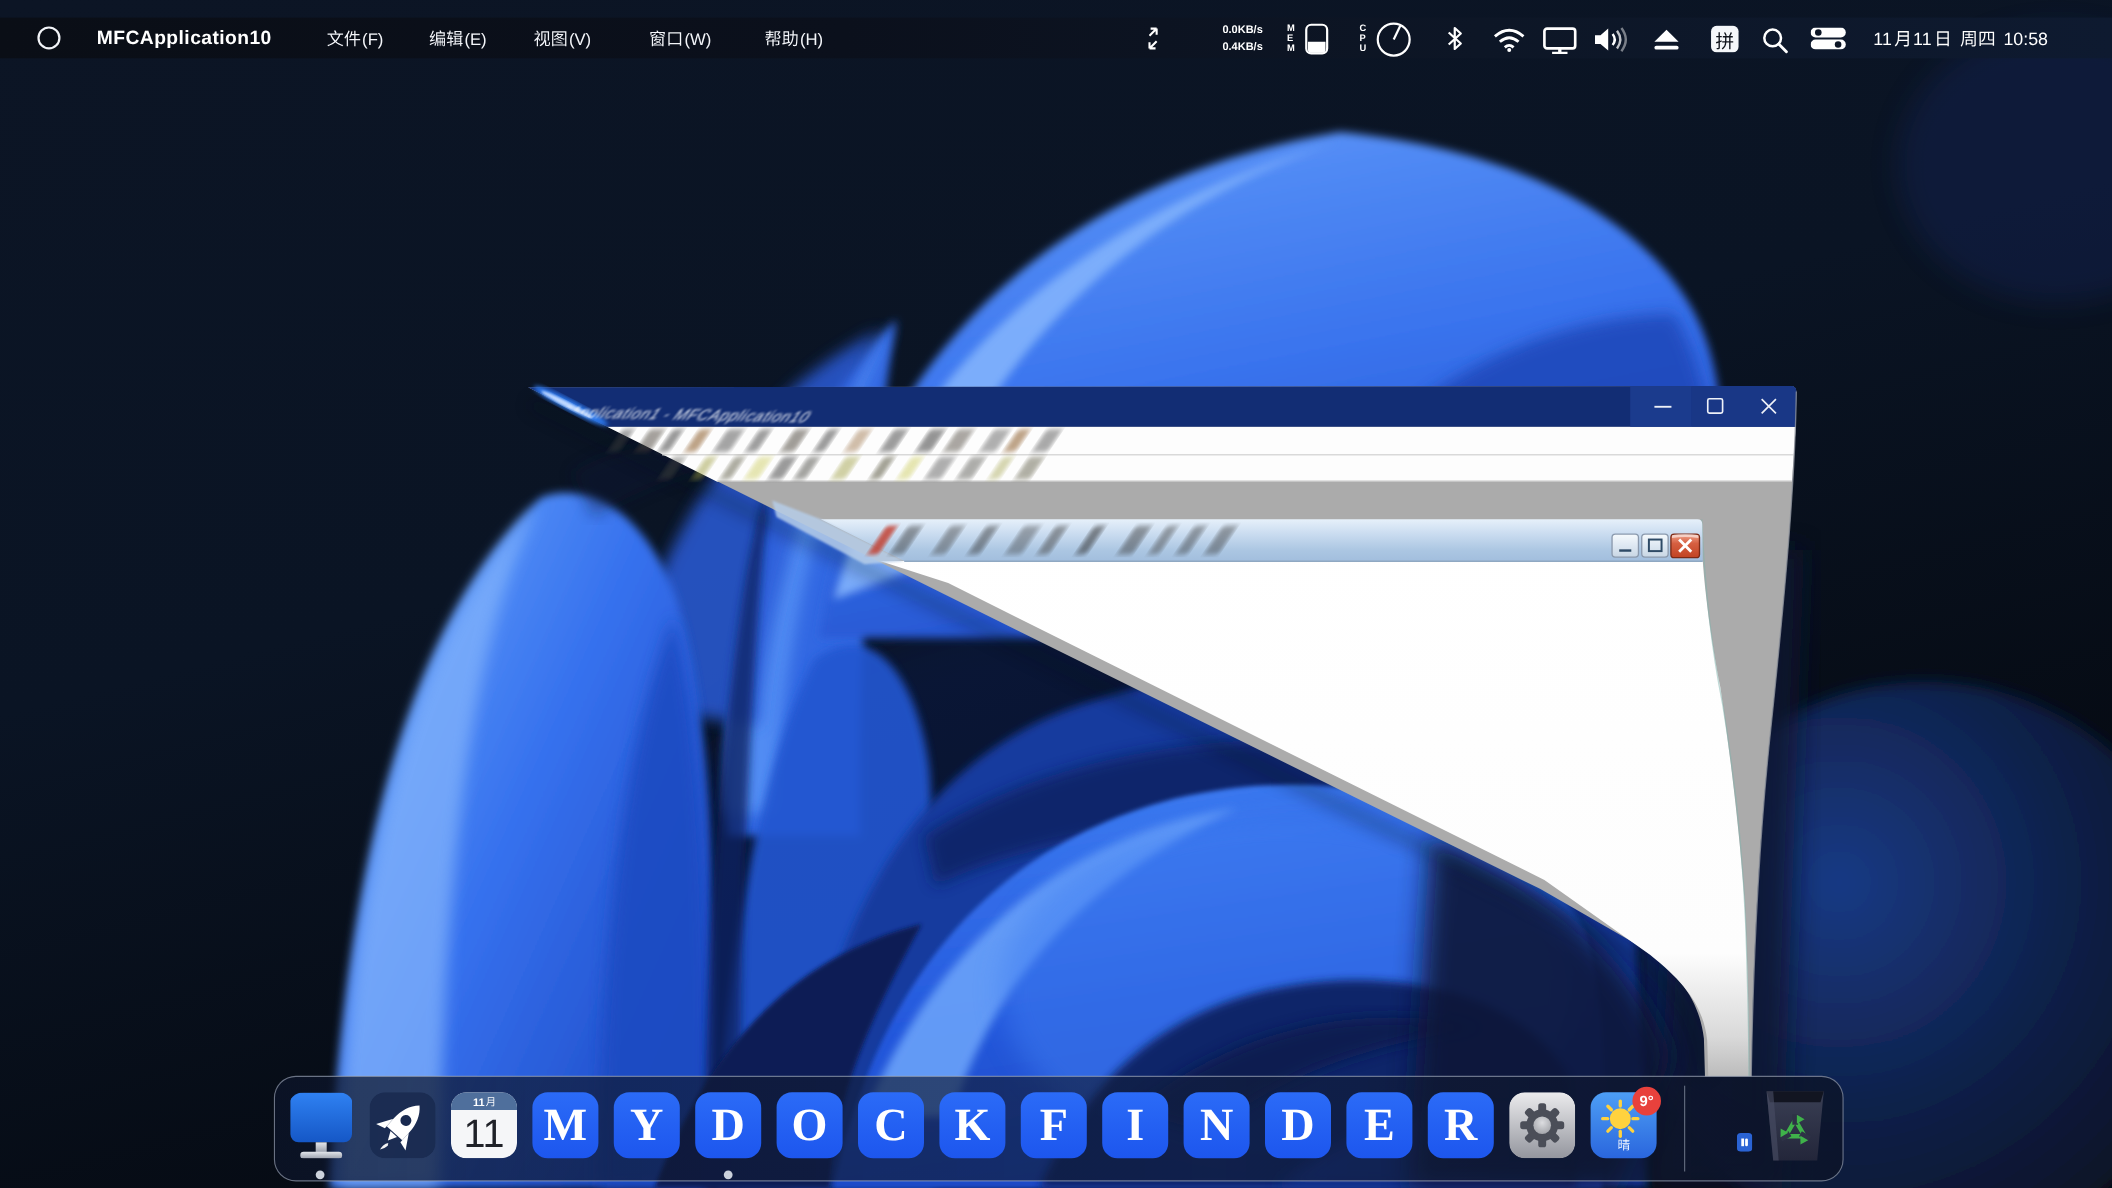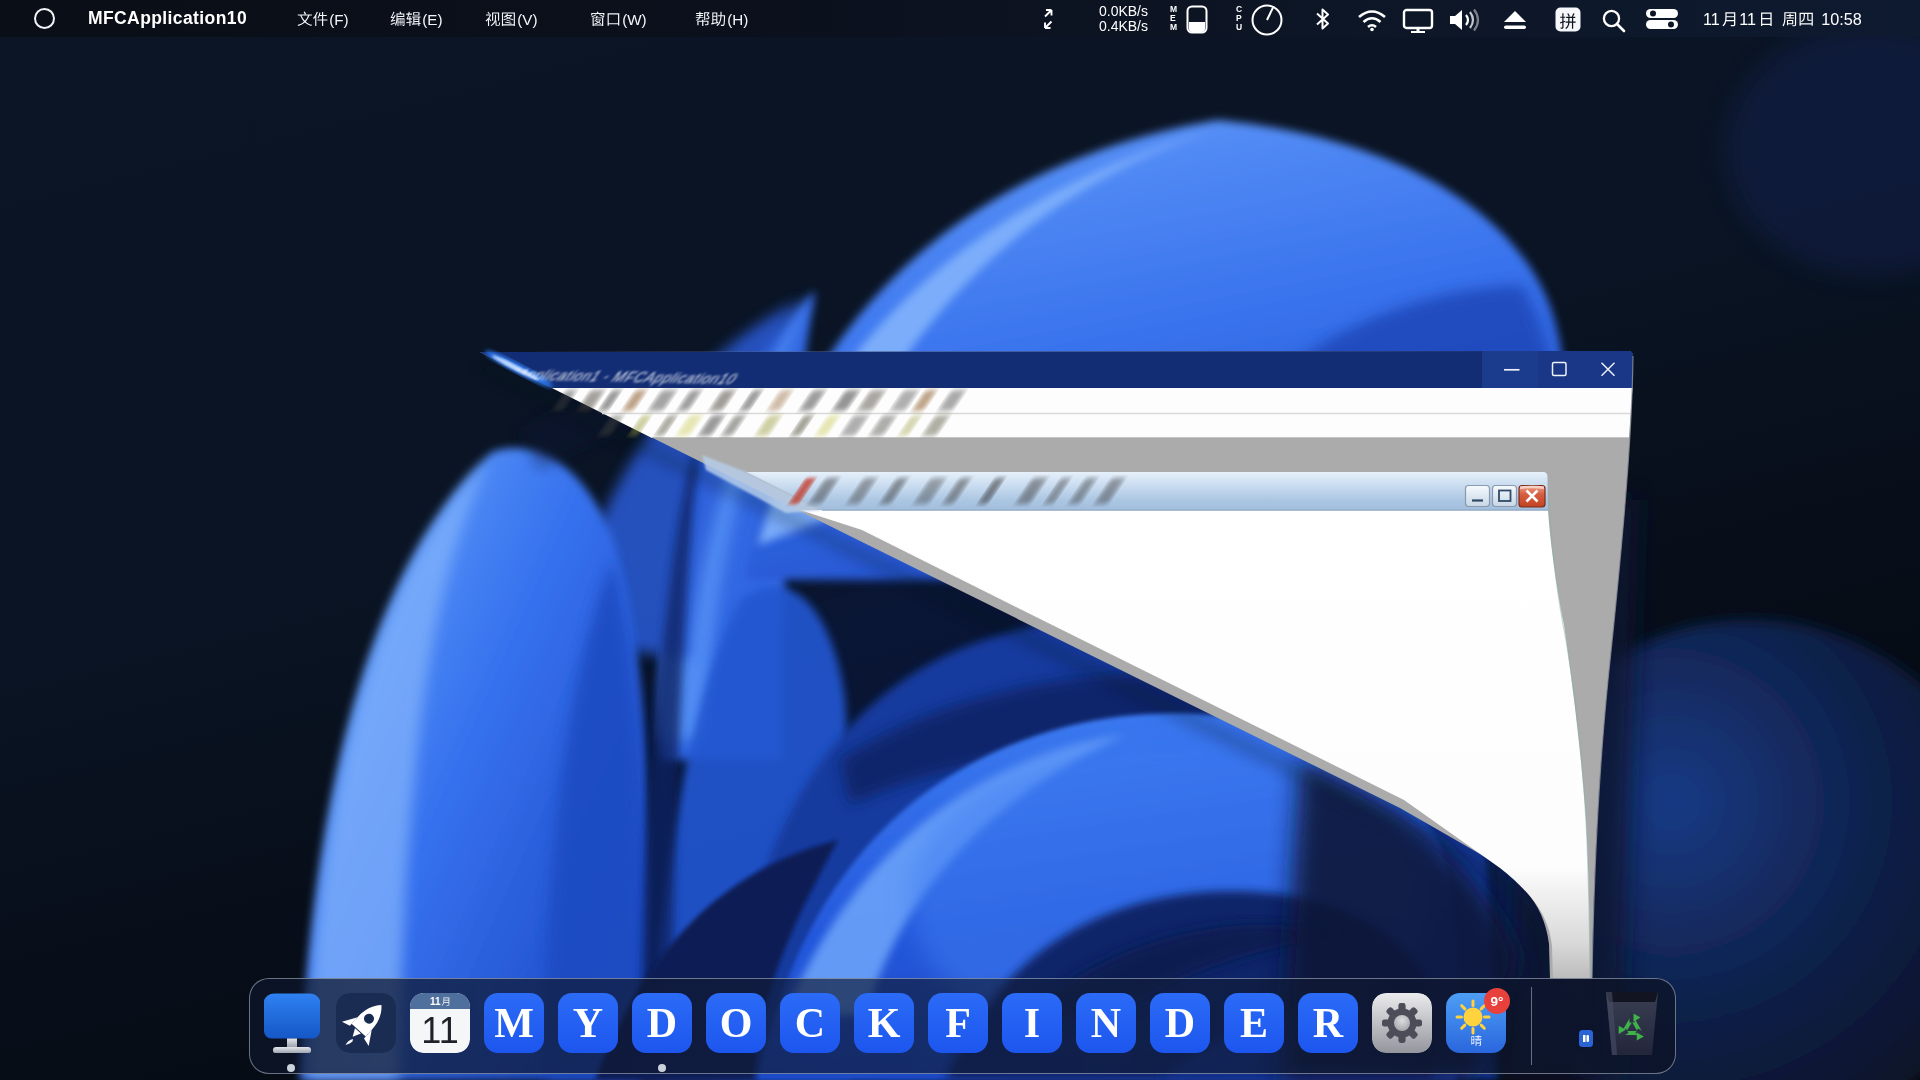--- a/index.html
+++ b/index.html
@@ -1,18 +1,18 @@
 <!DOCTYPE html>
 <html><head><meta charset="utf-8"><title>desktop</title>
 <style>
 *{margin:0;padding:0;box-sizing:border-box}
 html,body{width:1920px;height:1080px;overflow:hidden;background:#060a14;font-family:"Liberation Sans",sans-serif}
 #stage{position:relative;width:1920px;height:1080px}
 #wp,#win{position:absolute;left:0;top:0}
-#menubar{position:absolute;left:0;top:0;width:1920px;height:37px;
+#menubar{position:absolute;left:0;top:16px;width:1920px;height:37px;
  background:linear-gradient(90deg,#0a0e16 0%,#0b101c 40%,#0d1626 70%,#0e1a30 100%);
  color:#fff;display:flex;align-items:center}
 #dock{position:absolute;left:249px;top:978px;width:1427px;height:96px;border-radius:20px;
  background:linear-gradient(90deg,rgba(13,21,42,.74),rgba(16,26,52,.68) 30%,rgba(18,30,60,.64) 60%,rgba(12,19,38,.76));
  border:1px solid rgba(185,195,212,.55)}
 .di{position:absolute;top:14px;width:60px;height:60px;border-radius:14px}
 .tile{background:linear-gradient(180deg,#2b6bf7,#1d56ee);display:flex;align-items:center;justify-content:center;
  font-family:"Liberation Serif",serif;font-weight:bold;font-size:42px;color:#fff;line-height:1}
 .dot{position:absolute;width:8px;height:8px;border-radius:50%;background:#ccd2dc;top:1064px}
 </style></head>
@@ -347,21 +347,21 @@
       </svg>
       <svg style="position:absolute;left:695px;top:0" width="64" height="37">
         <use href="#g帮" transform="translate(0,24.8) scale(0.0156,-0.0156)" fill="#f4f6fa"></use>
         <use href="#g助" transform="translate(15.6,24.8) scale(0.0156,-0.0156)" fill="#f4f6fa"></use>
         <text x="32.2" y="24.8" font-size="15.2" fill="#f4f6fa">(H)</text>
       </svg>
       <svg style="position:absolute;left:1036px;top:6px" width="24" height="26">
       <path d="M9,10.5 L15.5,4 M15.5,4 L15.5,9.5 M15.5,4 L10,4" stroke="#fff" stroke-width="1.9" fill="none"></path>
       <path d="M15.5,15.5 L9,22 M9,22 L9,16.5 M9,22 L14.5,22" stroke="#fff" stroke-width="1.9" fill="none"></path>
       </svg>
-      <div style="position:absolute;left:1062px;top:3.5px;width:86px;text-align:right;font-size:14px;font-weight:normal;color:#fff;line-height:15.5px">0.0KB/s<br>0.4KB/s</div>
+      <div style="position:absolute;left:1062px;top:3.5px;width:86px;text-align:right;font-size:10px;font-weight:bold;color:#fff;line-height:15.5px">0.0KB/s<br>0.4KB/s</div>
       <div style="position:absolute;left:1170px;top:5px;font-size:8.5px;font-weight:bold;color:#fff;line-height:9px;letter-spacing:0">M<br>E<br>M</div>
       <svg style="position:absolute;left:1186px;top:5px" width="23" height="29">
       <rect x="1.5" y="1.5" width="19" height="26" rx="4.5" fill="none" stroke="#fff" stroke-width="2"></rect>
       <path d="M3,17 h16 v7 q0,3 -3,3 h-10 q-3,0 -3,-3 Z" fill="#fff"></path>
       </svg>
       <div style="position:absolute;left:1236px;top:5px;font-size:8.5px;font-weight:bold;color:#fff;line-height:9px">C<br>P<br>U</div>
       <svg style="position:absolute;left:1250px;top:3px" width="34" height="34">
       <circle cx="17" cy="17" r="14.5" fill="none" stroke="#fff" stroke-width="2"></circle>
       <line x1="17" y1="17" x2="23" y2="4.5" stroke="#fff" stroke-width="2"></line>
       </svg>

